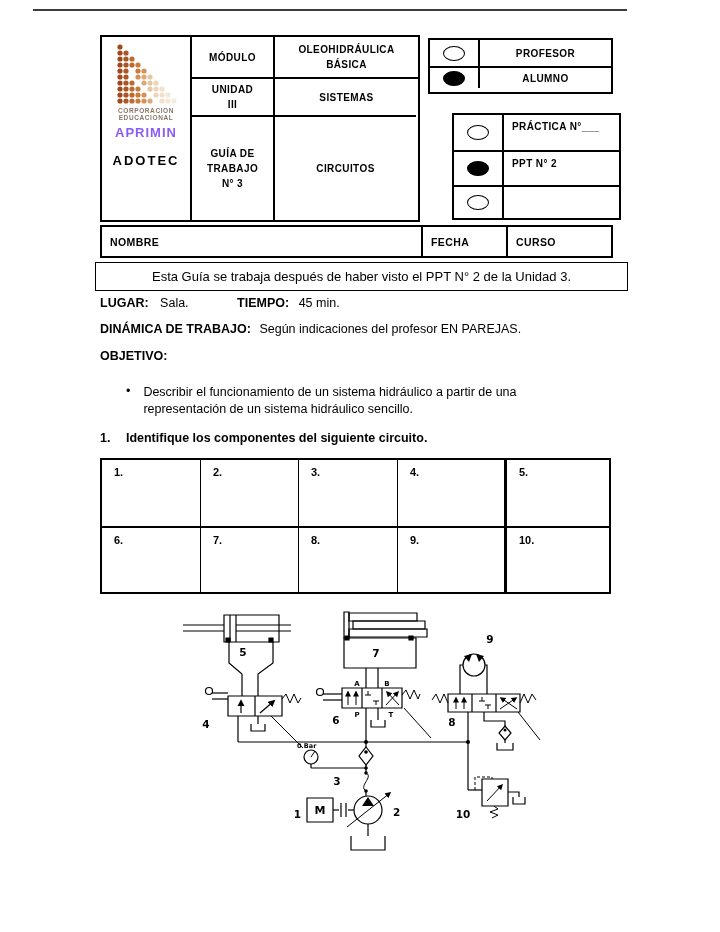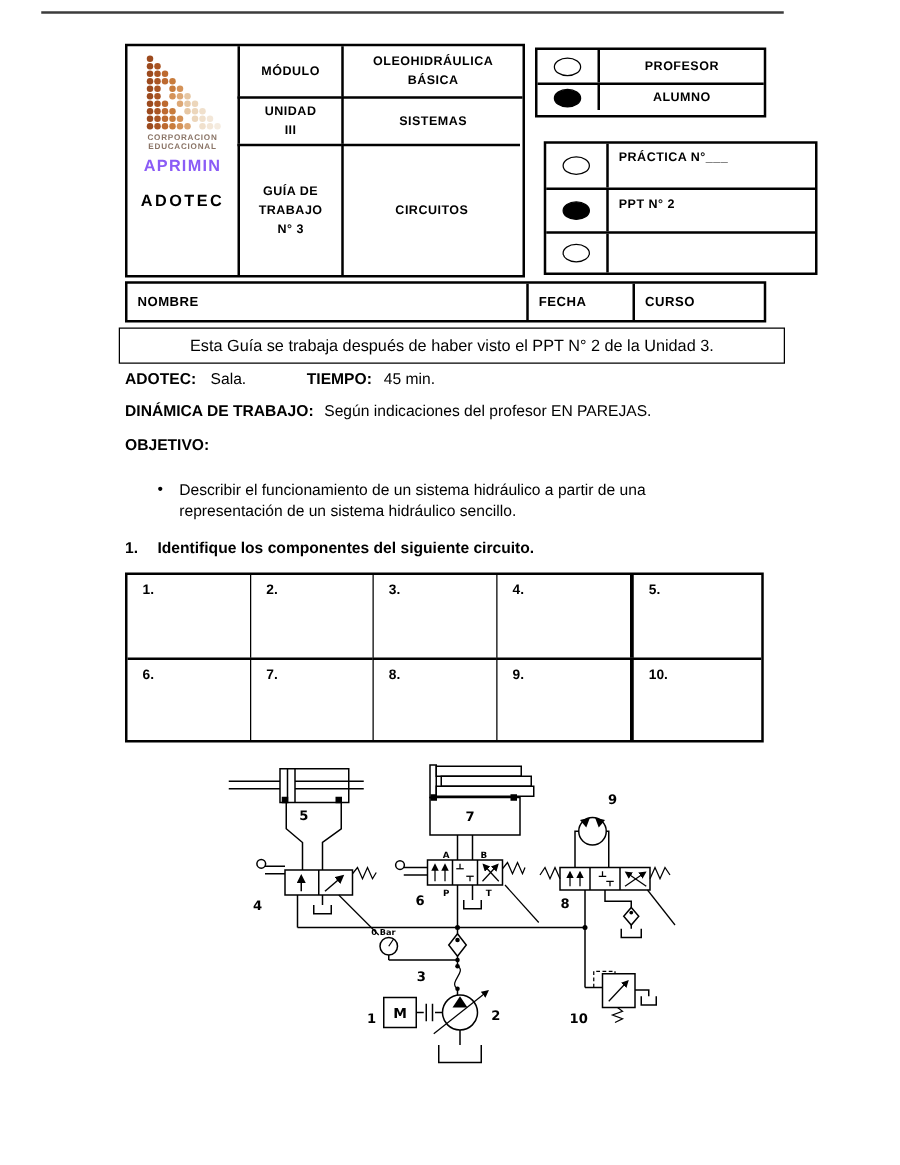--- a/index.html
+++ b/index.html
@@ -141,21 +141,21 @@
       <div class="chklabel lbl-center">PROFESOR</div>
     </div>
     <div class="chkrow" style="height:22px;">
       <div class="chkcell">
         <span class="chk" data-filled="true"></span>
       </div>
       <div class="chklabel lbl-center">ALUMNO</div>
     </div>
   </div>
 
-  <div class="rt" style="left:435px;top:113px;width:219px;height:107px;">
+  <div class="rt" style="left:452px;top:113px;width:169px;height:107px;">
     <div class="chkrow" style="height:35px;">
       <div class="chkcell">
         <span class="chk" data-filled="false"></span>
       </div>
       <div class="chklabel lbl-left">PRÁCTICA N°___</div>
     </div>
     <div class="chkrow" style="height:35px;">
       <div class="chkcell">
         <span class="chk" data-filled="true"></span>
       </div>
@@ -172,21 +172,21 @@
     <div class="nc" style="flex:1;">NOMBRE</div>
     <div class="nc" style="width:85px;border-left:2px solid #000;">FECHA</div>
     <div class="nc" style="width:105px;border-left:2px solid #000;">CURSO</div>
   </div>
 
   <div id="notice">
     <span>Esta Guía se trabaja después de haber visto el PPT N° 2 de la Unidad 3.</span>
   </div>
 
   <div class="body-line" style="top:296px;">
-    <span class="b">ADOTEC:</span>
+    <span class="b">LUGAR:</span>
     <span style="margin-left:8px;">Sala.</span>
     <span class="b" style="margin-left:45px;">TIEMPO:</span>
     <span style="margin-left:6px;">45 min.</span>
   </div>
 
   <div class="body-line" style="top:322px;">
     <span class="b">DINÁMICA DE TRABAJO:</span>
     <span style="margin-left:5px;">Según indicaciones del profesor EN PAREJAS.</span>
   </div>
 

